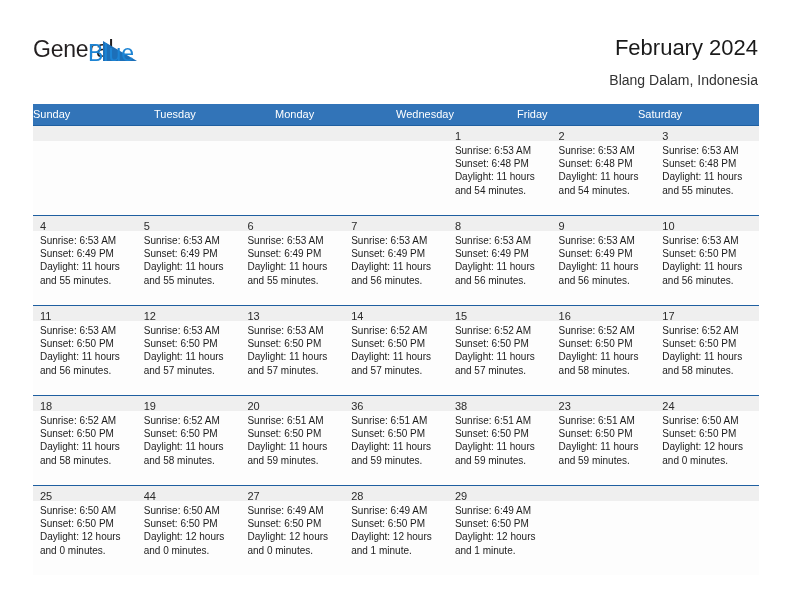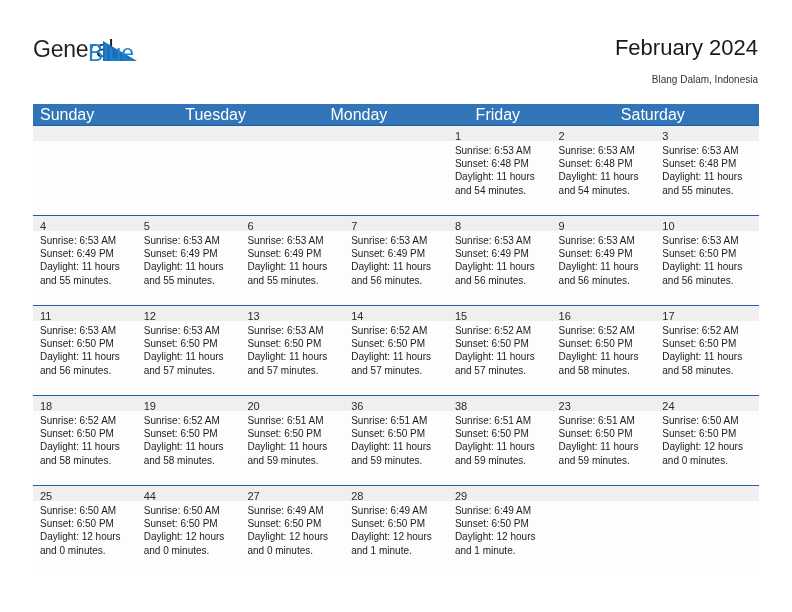--- a/index.html
+++ b/index.html
@@ -63,44 +63,43 @@
     text-align: right;
   }
   .cal-title {
     font-size: 22px;
     color: #1a1a1a;
     line-height: 32px;
     font-weight: normal;
     margin: 0;
   }
   .cal-subtitle {
-    font-size: 10px;
+    font-size: 14px;
     color: #333333;
     line-height: 20px;
     margin: 6px 0 0 0;
   }
 
   
   .calendar {
     position: absolute;
     left: 33px;
     top: 104px;
     width: 726px;
   }
   .dow-row {
     display: flex;
     background: #3274b8;
     height: 21px;
   }
   .dow {
     flex: 1 1 0;
     color: #ffffff;
-    font-size: 16px;
+    font-size: 11px;
     line-height: 21px;
-    padding-left: 7px;
     white-space: nowrap;
     overflow: hidden;
   }
   .week {
     display: flex;
     height: 90px;
     border-top: 1.5px solid #1f5fa0;
   }
   .cell {
     flex: 1 1 0;
@@ -145,20 +144,21 @@
     </div>
 
   </div>
 
   <div class="calendar">
 
     <div class="dow-row">
       <div class="dow">Sunday</div>
       <div class="dow">Tuesday</div>
       <div class="dow">Monday</div>
+      <div class="dow">Wednesday</div>
       <div class="dow">Friday</div>
       <div class="dow">Saturday</div>
     </div>
 
     <div id="weeks-container">
         <div class="week">
           <div class="cell empty">
             <div class="band"><span class="daynum"></span></div>
           </div>
           <div class="cell empty">

